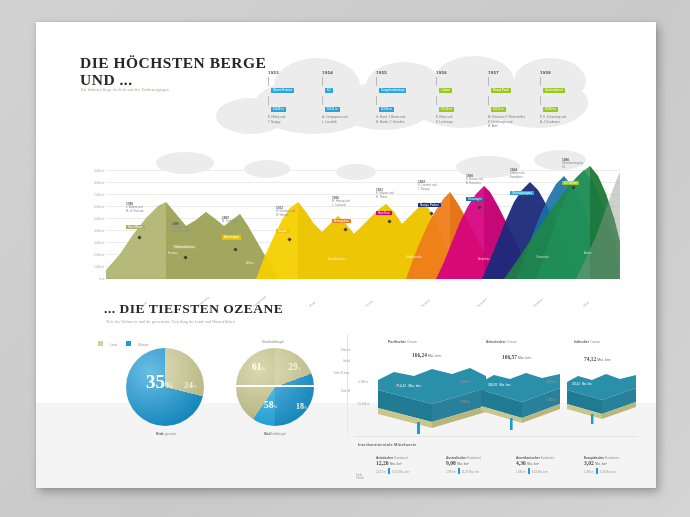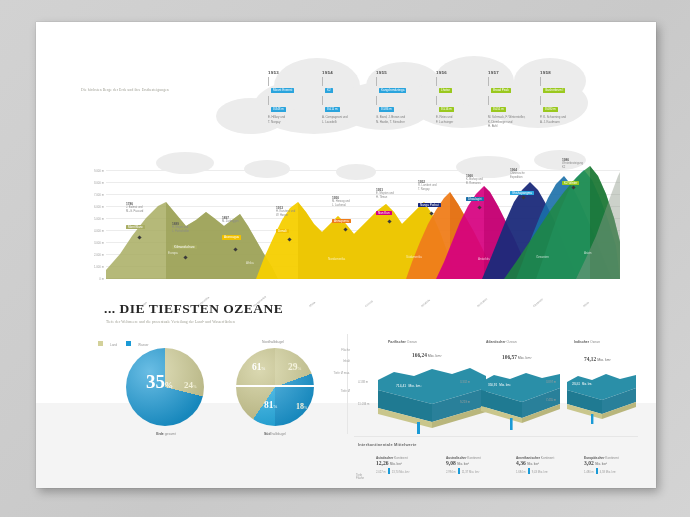--- a/index.html
+++ b/index.html
@@ -129,20 +129,21 @@
   .stbar { display: inline-block; width: 1.6px; height: 6px; background: #1a9ad6; vertical-align: -1.5px; margin: 0 1.5px; }
   .divider { position: absolute; background: #e6e6e6; }
 </style>
 </head>
 <body>
 
 <div id="poster">
 
   <div id="band"></div>
 
+  <div id="title-top" class="title">DIE HÖCHSTEN BERGE UND ...</div>
   <div id="subtitle-top">Die höchsten Berge der Erde und ihre Erstbesteigungen</div>
 
   <div id="clouds">
     <div class="cloud" style="left:218px;top:26px;width:120px;height:56px;"></div>
     <div class="cloud" style="left:238px;top:6px;width:86px;height:56px;"></div>
     <div class="cloud" style="left:300px;top:30px;width:96px;height:48px;"></div>
     <div class="cloud" style="left:330px;top:10px;width:76px;height:48px;"></div>
     <div class="cloud" style="left:374px;top:24px;width:104px;height:52px;"></div>
     <div class="cloud" style="left:398px;top:4px;width:80px;height:50px;"></div>
     <div class="cloud" style="left:452px;top:26px;width:100px;height:50px;"></div>
@@ -414,21 +415,21 @@
                 conic-gradient(from 0deg, #d3d19a 0deg 70deg, #1a9ad6 70deg 180deg, #24b0e8 180deg 214deg, #c9c68c 214deg 360deg);">
   </div>
   <div style="position:absolute;left:200px;top:363px;width:78px;height:2.4px;background:#ffffff;"></div>
   <div class="pcenter" style="left:216px;top:340px;font-size:9.5px;">
     <span>61</span><span class="u">%</span>
   </div>
   <div class="pcenter" style="left:252px;top:340px;font-size:9.5px;color:#f4f2dc;">
     <span>29</span><span class="u">%</span>
   </div>
   <div class="pcenter" style="left:228px;top:378px;font-size:9.5px;">
-    <span>81</span><span class="u">%</span>
+    <span>58</span><span class="u">%</span>
   </div>
   <div class="pcenter" style="left:260px;top:380px;font-size:8px;color:#f4f2dc;">
     <span>18</span><span class="u">%</span>
   </div>
   <div class="pcap" style="left:206px;top:410px;width:66px;">
     <b>Süd</b> <span>halbkugel</span>
   </div>
 
   <div class="divider" style="left:311px;top:312px;width:1px;height:100px;"></div>
 

